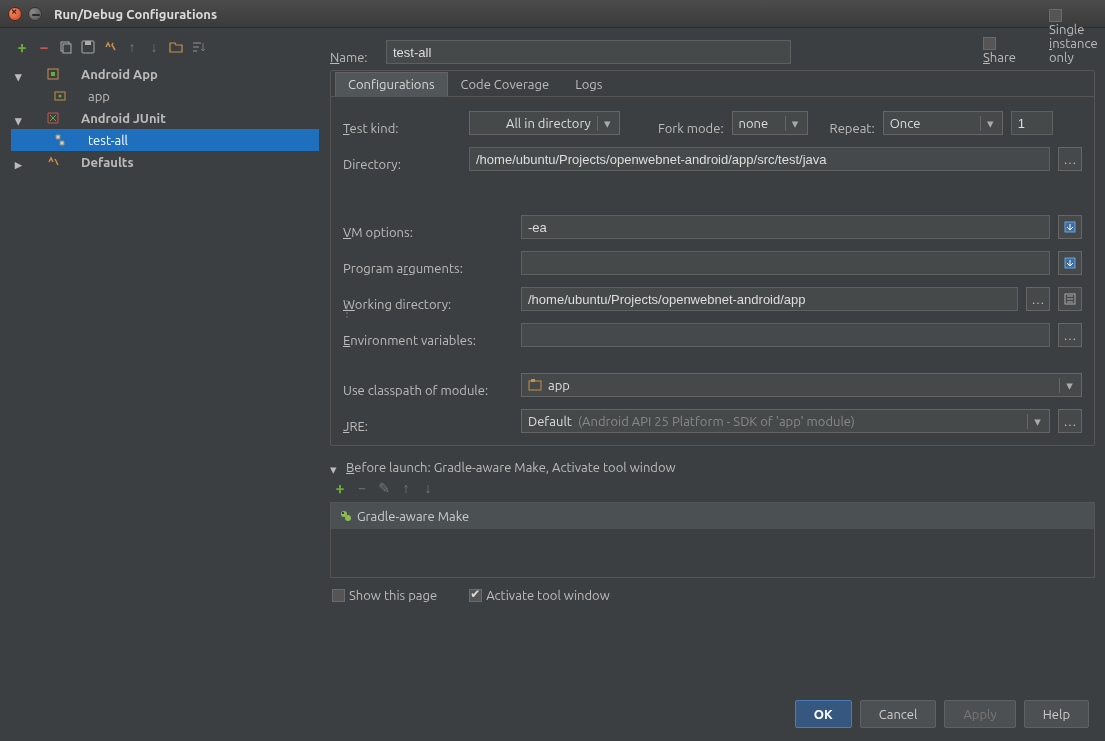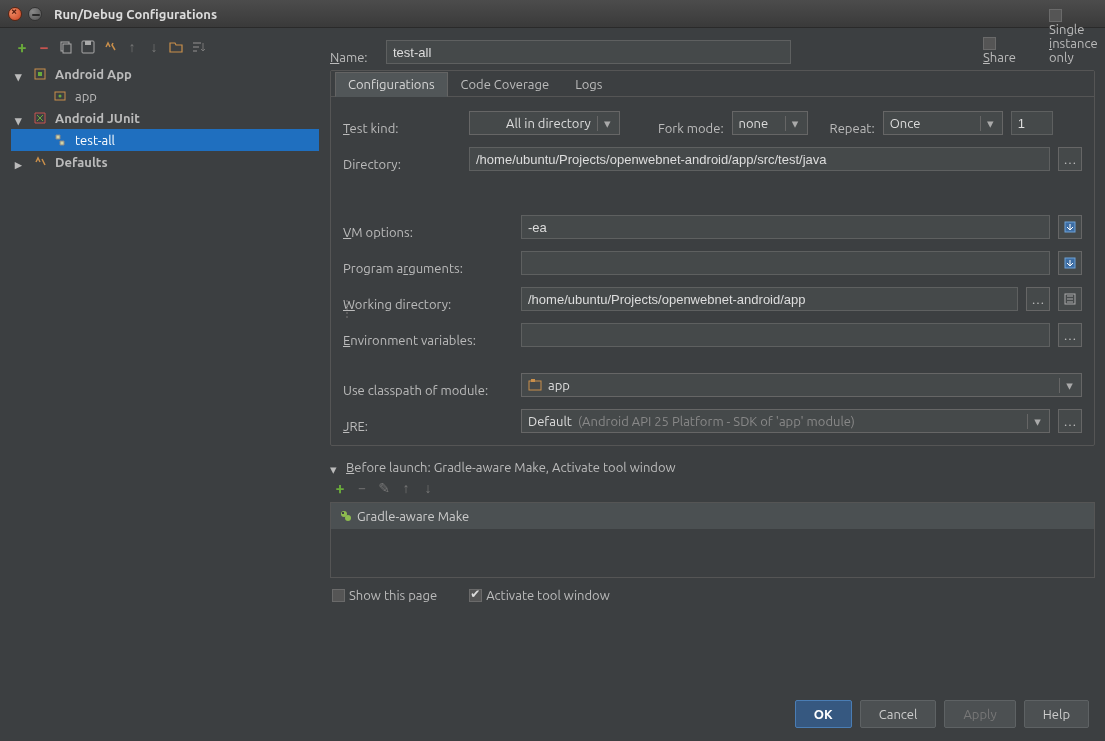--- a/index.html
+++ b/index.html
@@ -13,21 +13,21 @@
   .tb-btn-min::after{content:""; position:absolute; top:6px; left:3px; width:8px; height:2px; background:#2a2a2a; border-radius:1px;}
   .tb-title { margin-left:6px; font-weight:bold; color:#dcdcdc; font-size:13px; }
   
   .body { flex:1; display:flex; padding:6px 10px 0 10px; gap:10px; }
   .leftpane { width:310px; display:flex; flex-direction:column; }
   .toolbar-left { height:26px; display:flex; align-items:center; gap:6px; padding:2px 4px;}
   .tb-icon { width:16px; height:16px; display:inline-flex; align-items:center; justify-content:center; font-size:14px; color:#aaa;}
   .tb-icon.green{color:#6aab3b; font-weight:bold; font-size:16px;}
   .tb-icon.red{color:#c75450; font-weight:bold; font-size:16px;}
   .tree { flex:1; background:#3c3f41; border:1px solid transparent; overflow:auto; padding-top:2px;}
-  .tree-row { height:22px; display:flex; align-items:center; padding-left:4px; gap:8px; white-space:nowrap;}
+  .tree-row { height:22px; display:flex; align-items:center; padding-left:4px; gap:21px; white-space:nowrap;}
   .tree-row.selected{background:#1f6fbf; color:#fff;}
   .tree-row.bold{font-weight:bold;}
   .expander { width:10px; height:10px; color:#bbb;}
   .expander.right::before{content:"▸";}
   .expander.down::before{content:"▾";}
   .pad2{padding-left:42px;}
   .tree-icon{width:14px;height:14px;display:inline-flex;align-items:center;justify-content:center;}
   
   .rightpane { flex:1; display:flex; flex-direction:column; gap:6px;}
   .namerow { display:flex; align-items:flex-end; gap:10px; height:30px;}

